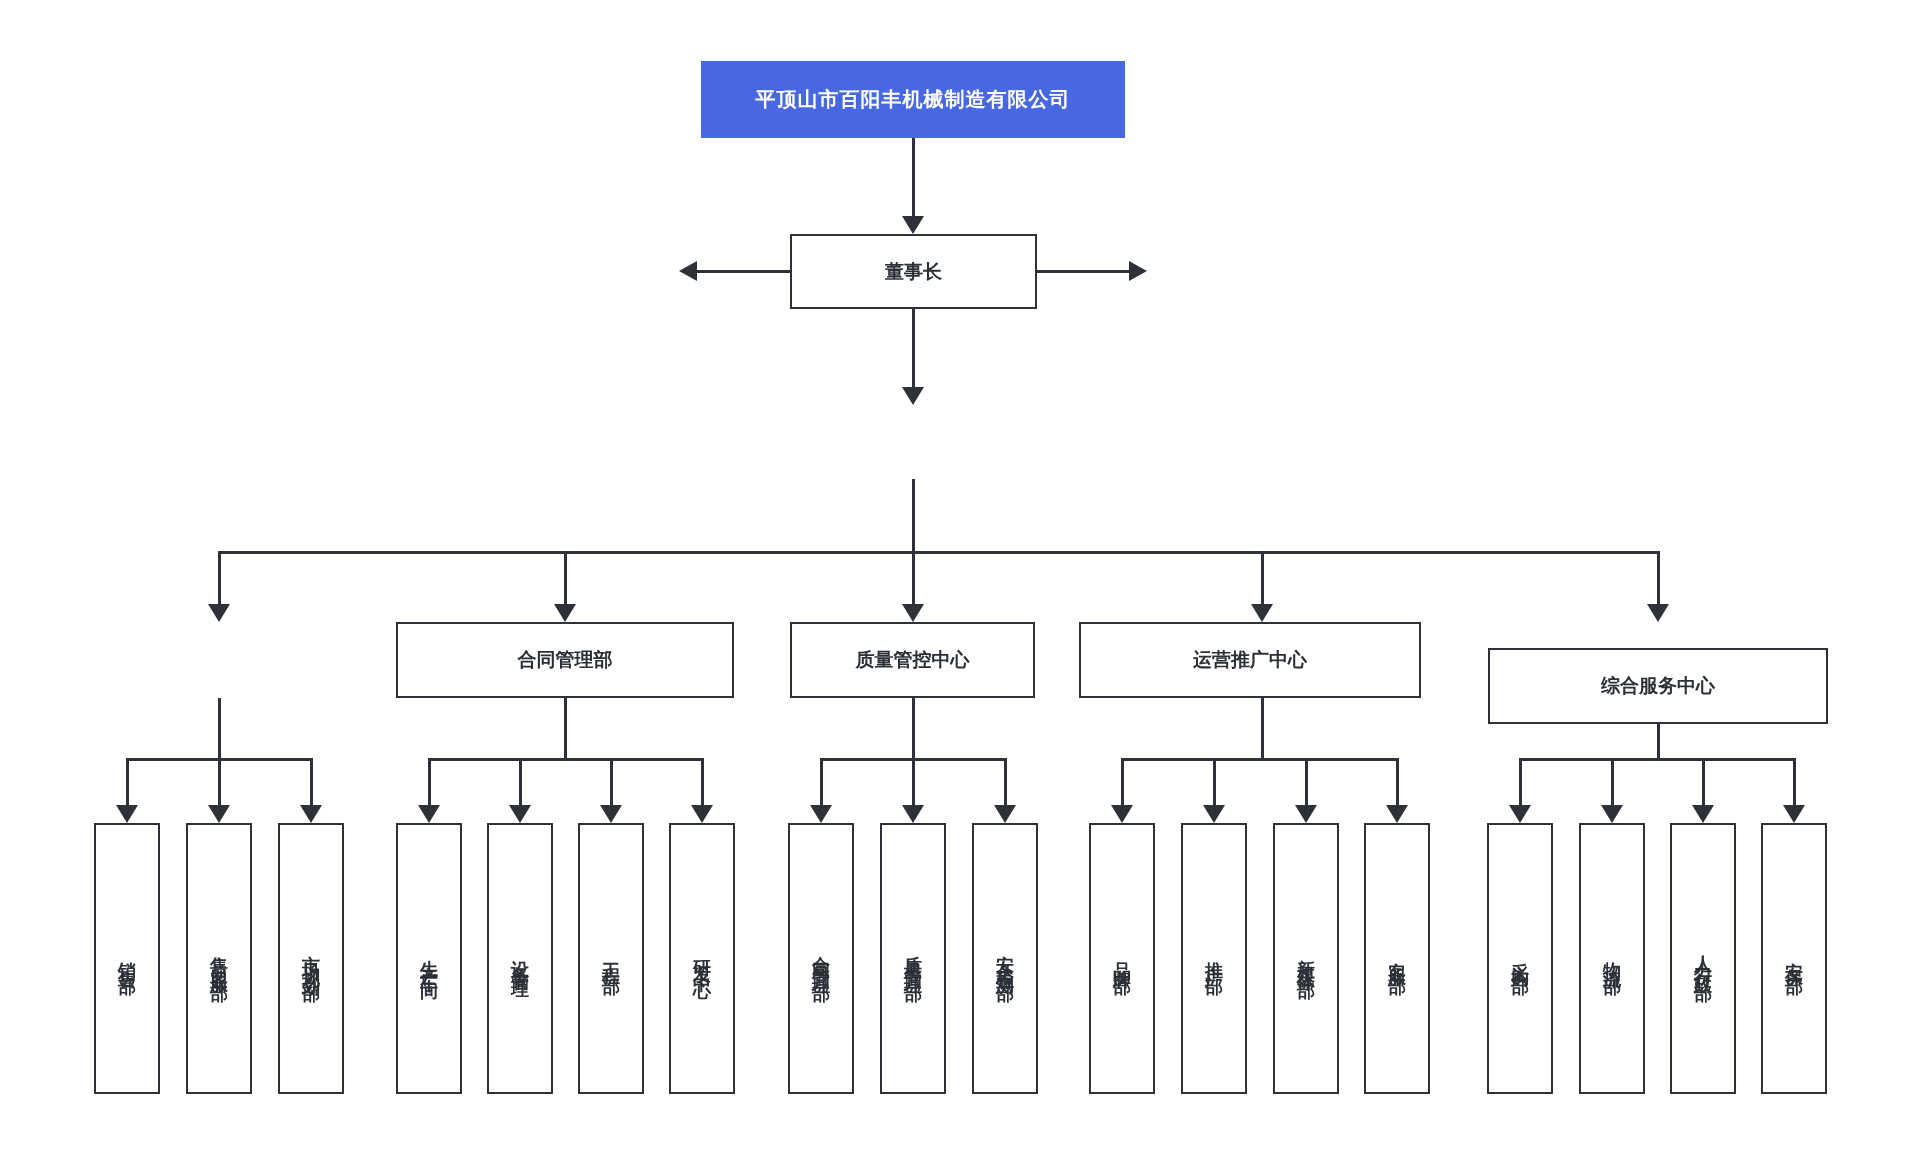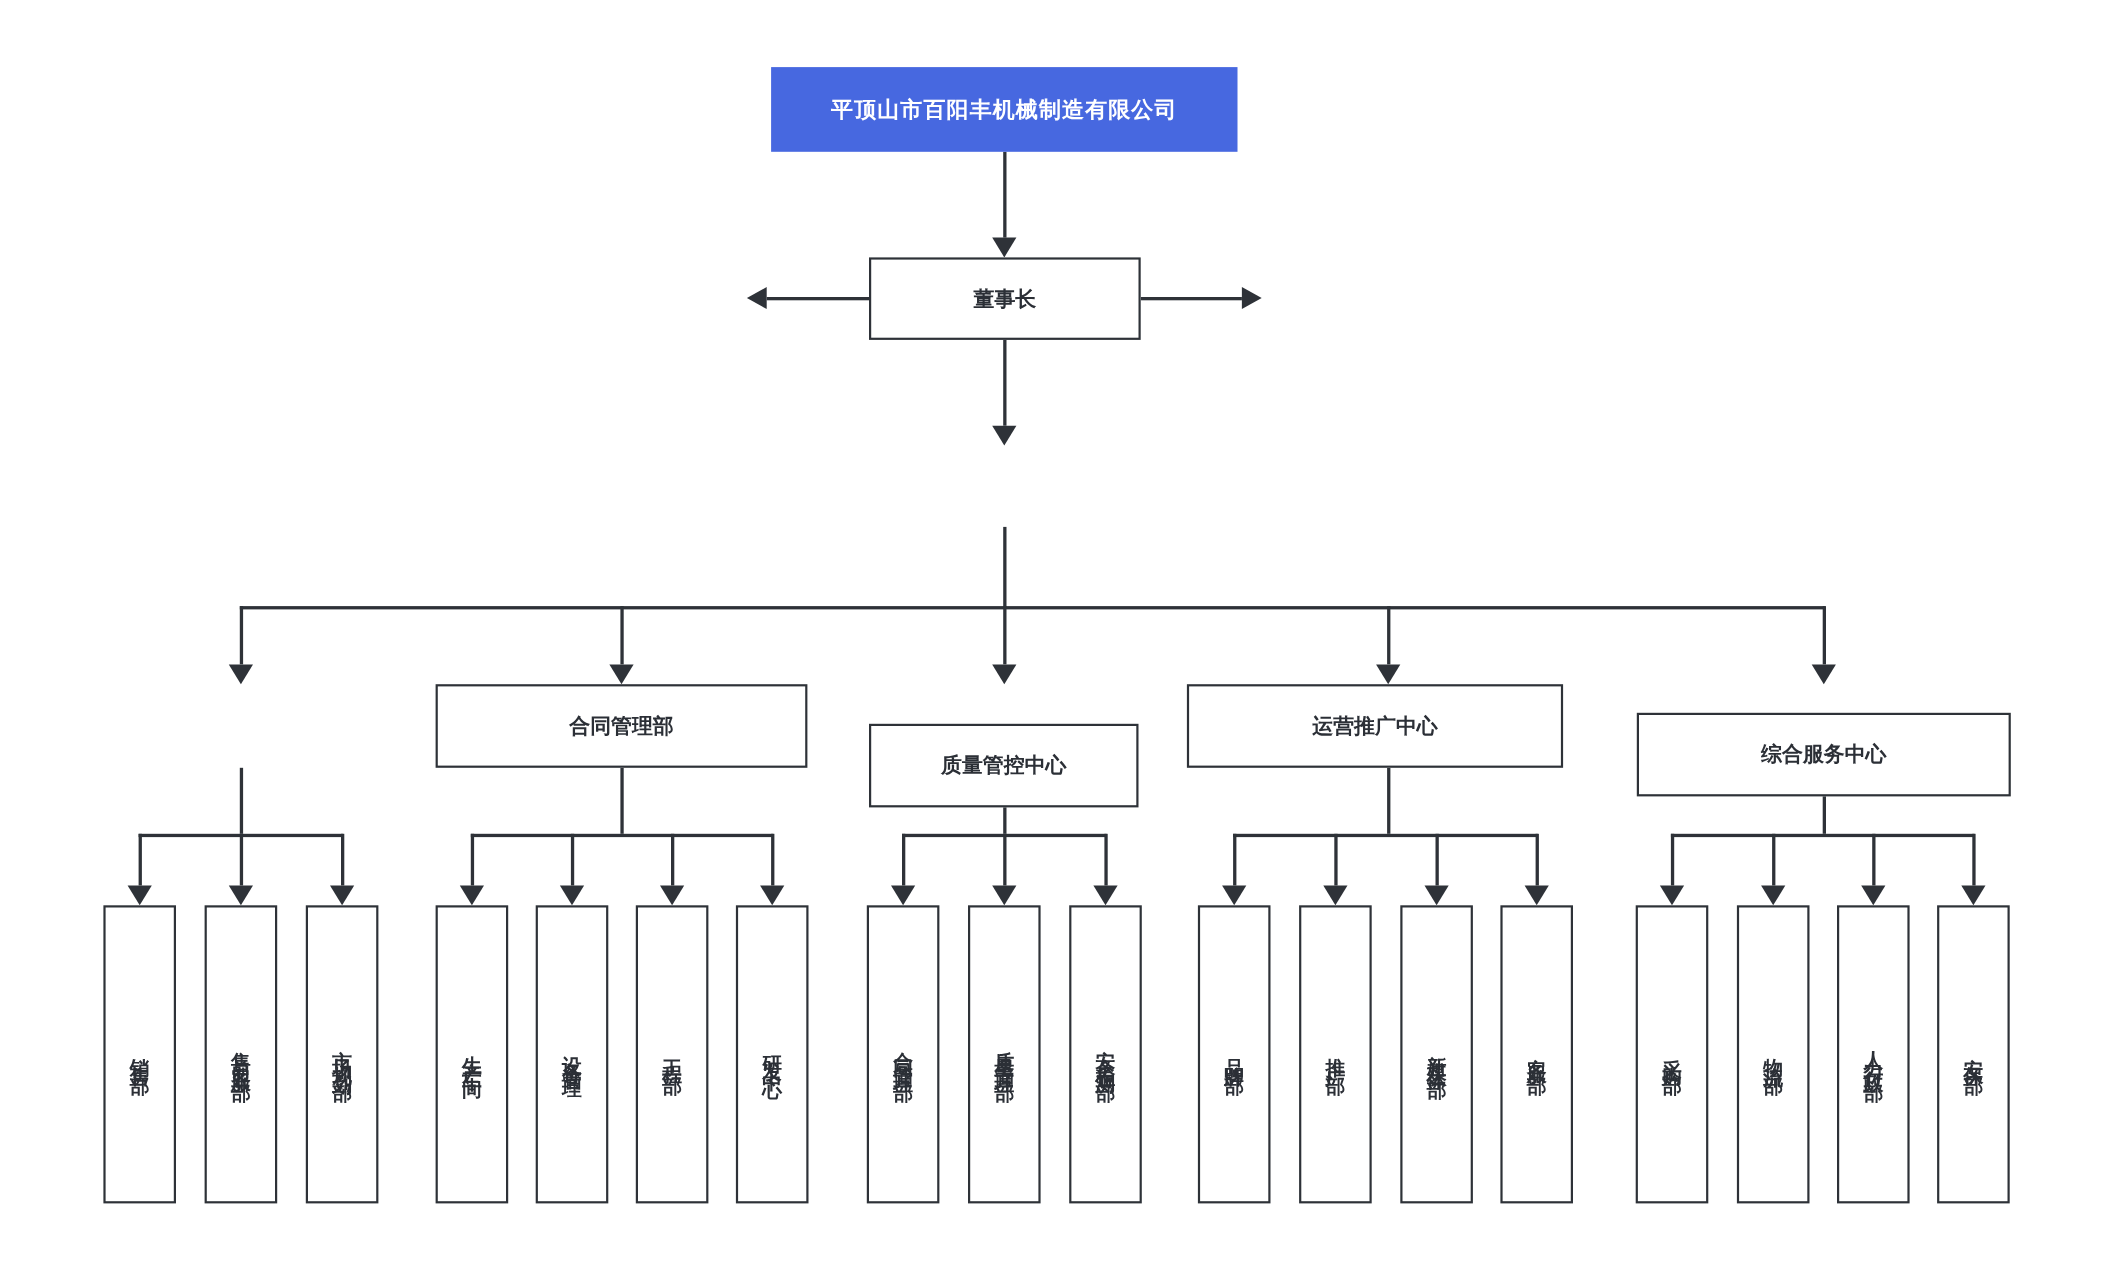--- a/index.html
+++ b/index.html
@@ -126,21 +126,21 @@
   </div>
 
   <div class="node" style="left:790px;top:234px;width:247px;height:75px">
     <span>董事长</span>
   </div>
 
 
   <div class="node" style="left:396px;top:622px;width:338px;height:76px">
     <span>合同管理部</span>
   </div>
-  <div class="node" style="left:790px;top:658px;width:245px;height:76px">
+  <div class="node" style="left:790px;top:622px;width:245px;height:76px">
     <span>质量管控中心</span>
   </div>
   <div class="node" style="left:1079px;top:622px;width:342px;height:76px">
     <span>运营推广中心</span>
   </div>
   <div class="node" style="left:1488px;top:648px;width:340px;height:76px">
     <span>综合服务中心</span>
   </div>
 
   <div class="node vnode" style="left:94px;top:823px;width:66px;height:271px">

